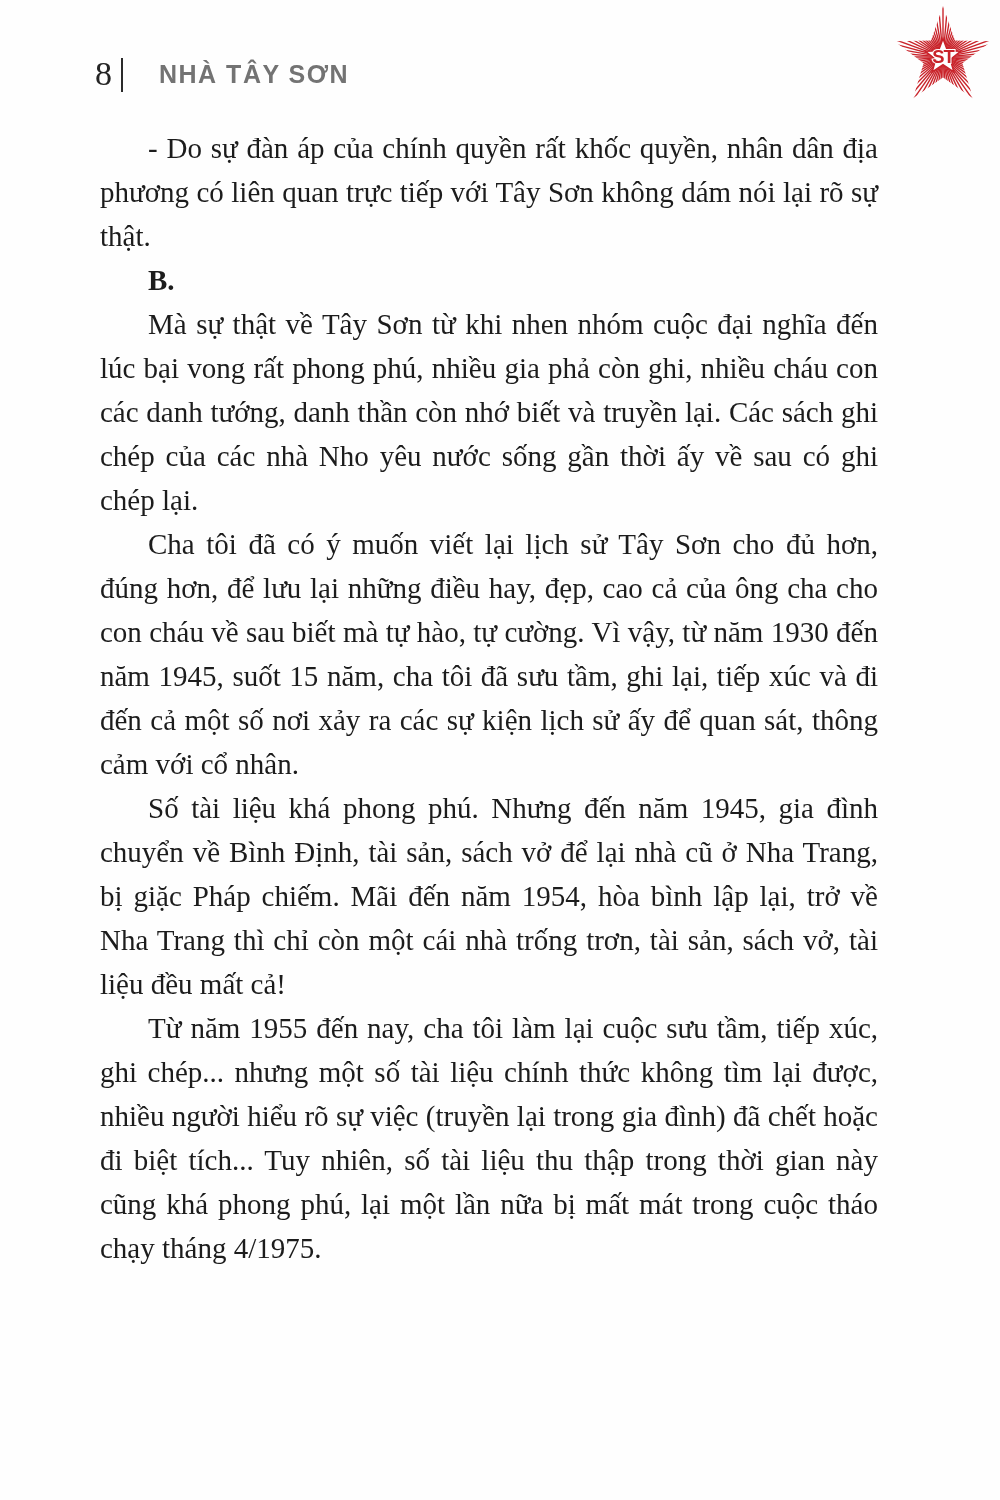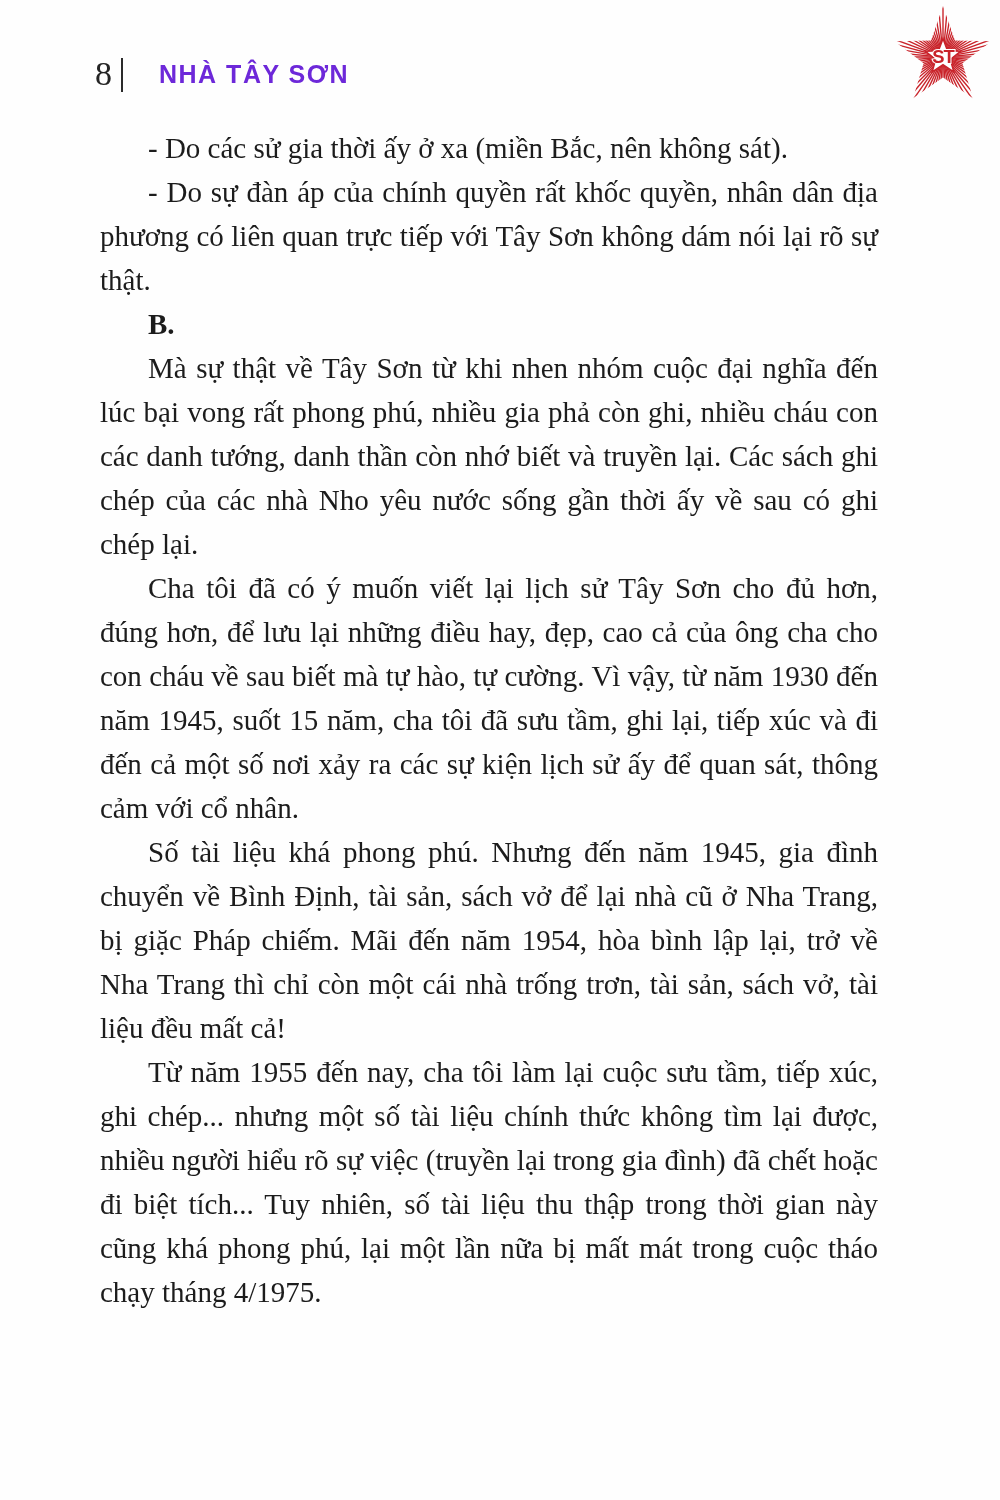--- a/index.html
+++ b/index.html
@@ -23,21 +23,21 @@
     font-size: 34px; color: #242424; line-height: 1;
   }
   .header-divider {
     width: 2px; height: 34px; background: #2a2a2a;
     margin-left: 9px; margin-top: 2px;
   }
   .book-title {
     margin: 0 0 0 36px;
     font-family: "Liberation Sans", sans-serif;
     font-size: 25px; font-weight: 700;
-    letter-spacing: 1.5px; color: #6d28d9; line-height: 1;
+    letter-spacing: 1.5px; color: #737373; line-height: 1;
   }
 
   
   .logo {
     position: absolute; left: 892px; top: 4px;
     width: 102px; height: 102px; text-align: center;
   }
   .logo svg { width: 100%; height: 100%; display: block; }
   .logo-rays line { stroke: var(--logo-color, #c9232a); stroke-width: 1.35; }
   .logo-center-star { fill: #ffffff; stroke: var(--logo-color, #c9232a); stroke-width: 1.4; }
@@ -152,21 +152,20 @@
           <line x1="54.83" y1="50.71" x2="102.16" y2="38.02"></line>
           <line x1="54.92" y1="51.13" x2="103.18" y2="42.62"></line>
           <line x1="54.98" y1="51.56" x2="103.79" y2="47.29"></line>
         </g>
       <path class="logo-center-star" d="M50,34 L54.41,45.93 L67.12,46.44 L57.13,54.32 L60.58,66.56 L50,59.5 L39.42,66.56 L42.87,54.32 L32.88,46.44 L45.59,45.93 Z"></path>
       <text class="logo-monogram" x="50" y="58" text-anchor="middle">ST</text>
     </svg>
   </div>
 
   <main class="page-body">
-    <p>- Do các sử gia thời ấy ở xa (miền Bắc, nên không sát).</p>
     <p>- Do sự đàn áp của chính quyền rất khốc quyền, nhân dân địa phương có liên quan trực tiếp với Tây Sơn không dám nói lại rõ sự thật.</p>
     <p class="para-bold">B.</p>
     <p>Mà sự thật về Tây Sơn từ khi nhen nhóm cuộc đại nghĩa đến lúc bại vong rất phong phú, nhiều gia phả còn ghi, nhiều cháu con các danh tướng, danh thần còn nhớ biết và truyền lại. Các sách ghi chép của các nhà Nho yêu nước sống gần thời ấy về sau có ghi chép lại.</p>
     <p>Cha tôi đã có ý muốn viết lại lịch sử Tây Sơn cho đủ hơn, đúng hơn, để lưu lại những điều hay, đẹp, cao cả của ông cha cho con cháu về sau biết mà tự hào, tự cường. Vì vậy, từ năm 1930 đến năm 1945, suốt 15 năm, cha tôi đã sưu tầm, ghi lại, tiếp xúc và đi đến cả một số nơi xảy ra các sự kiện lịch sử ấy để quan sát, thông cảm với cổ nhân.</p>
     <p>Số tài liệu khá phong phú. Nhưng đến năm 1945, gia đình chuyển về Bình Định, tài sản, sách vở để lại nhà cũ ở Nha Trang, bị giặc Pháp chiếm. Mãi đến năm 1954, hòa bình lập lại, trở về Nha Trang thì chỉ còn một cái nhà trống trơn, tài sản, sách vở, tài liệu đều mất cả!</p>
     <p>Từ năm 1955 đến nay, cha tôi làm lại cuộc sưu tầm, tiếp xúc, ghi chép... nhưng một số tài liệu chính thức không tìm lại được, nhiều người hiểu rõ sự việc (truyền lại trong gia đình) đã chết hoặc đi biệt tích... Tuy nhiên, số tài liệu thu thập trong thời gian này cũng khá phong phú, lại một lần nữa bị mất mát trong cuộc tháo chạy tháng 4/1975.</p>
   </main>
 
 </div>
 

